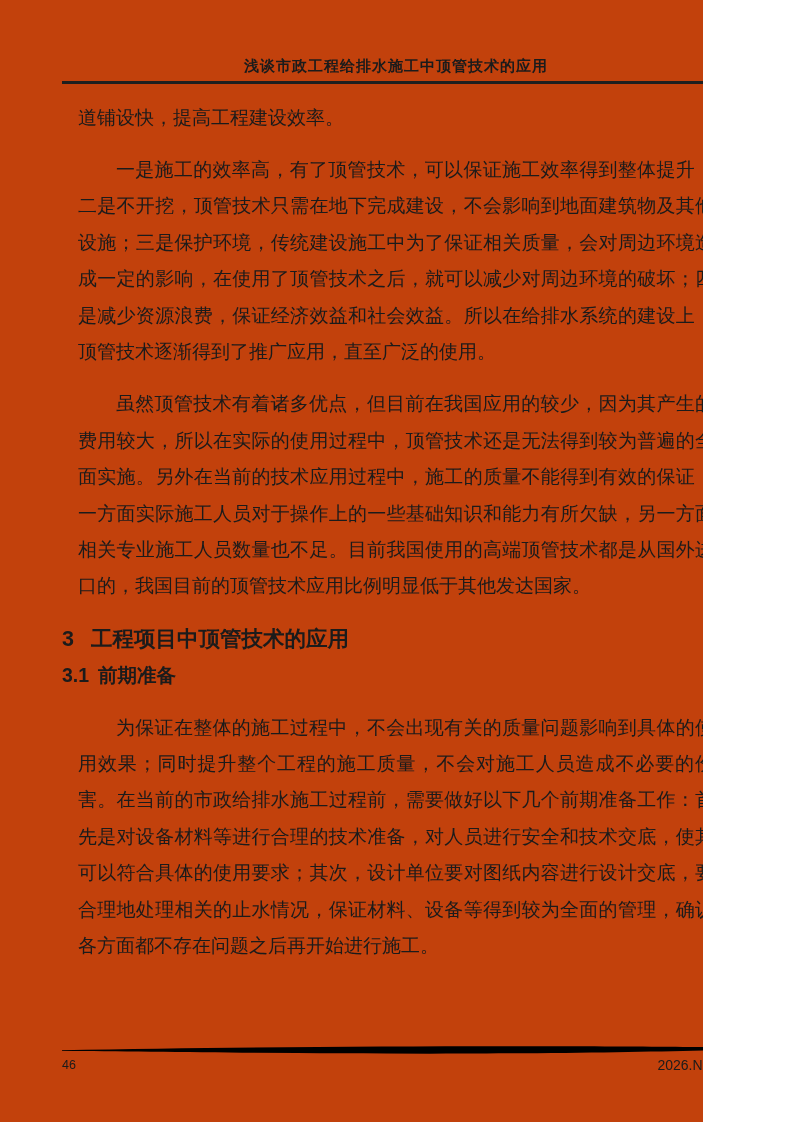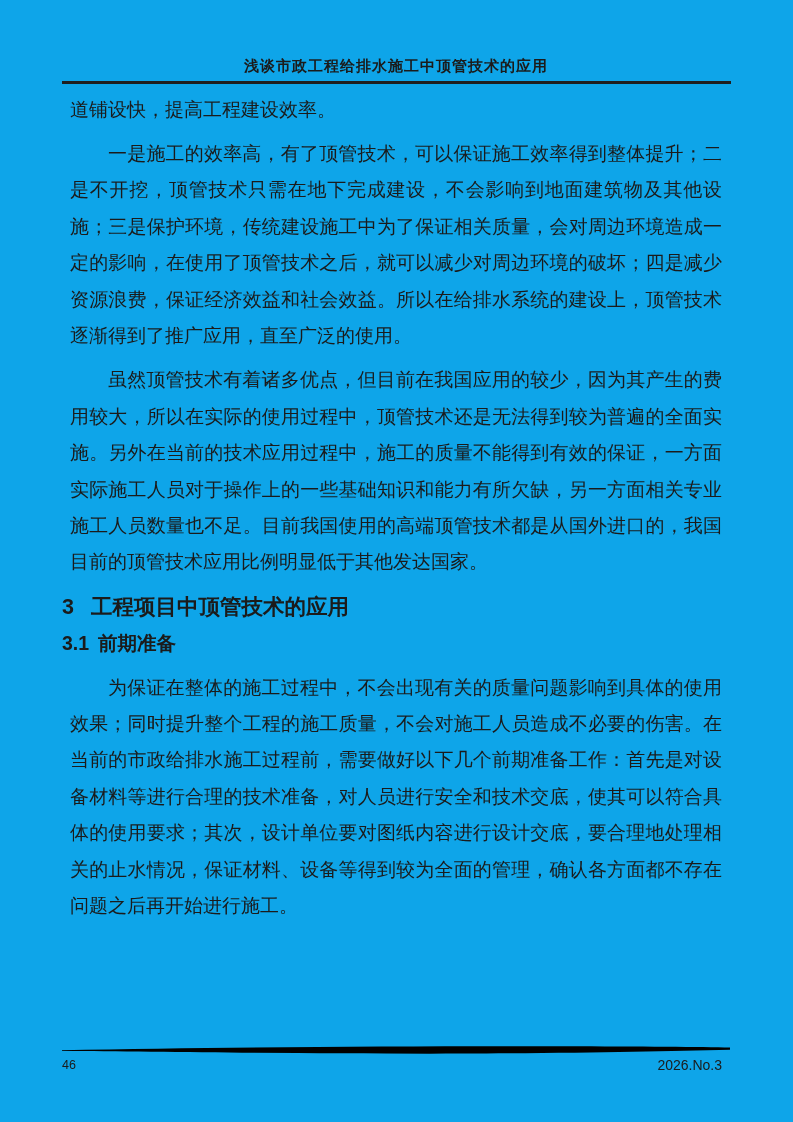--- a/index.html
+++ b/index.html
@@ -2,23 +2,23 @@
 <html><head>
 <meta charset="utf-8">
 <style>
   html, body {
     margin: 0;
     padding: 0;
     background: #ffffff;
   }
   .page {
     position: relative;
-    width: 793px;
+    width: 703px;
     height: 1122px;
-    background: #0ea5e9;
+    background: #c2410c;
     overflow: hidden;
     color: #1b1b1b;
     font-family: "Liberation Serif", serif;
   }
   
   .header {
     position: absolute;
     top: 0;
     left: 62px;
     width: 668px;
@@ -48,21 +48,21 @@
     position: absolute;
     top: 83.5px;
     left: 62px;
     width: 668px;
     font-size: 19px;
     line-height: 36.4px;
     text-align: justify;
     line-break: strict;
   }
   .para {
-    margin: 8px;
+    margin: 16px;
     text-indent: 2em;
   }
   .para.noindent {
     text-indent: 0;
   }
   .h-section {
     margin: 0;
     font-family: Liberation Sans, sans-serif;
     font-weight: 700;
     font-size: 21.5px;

